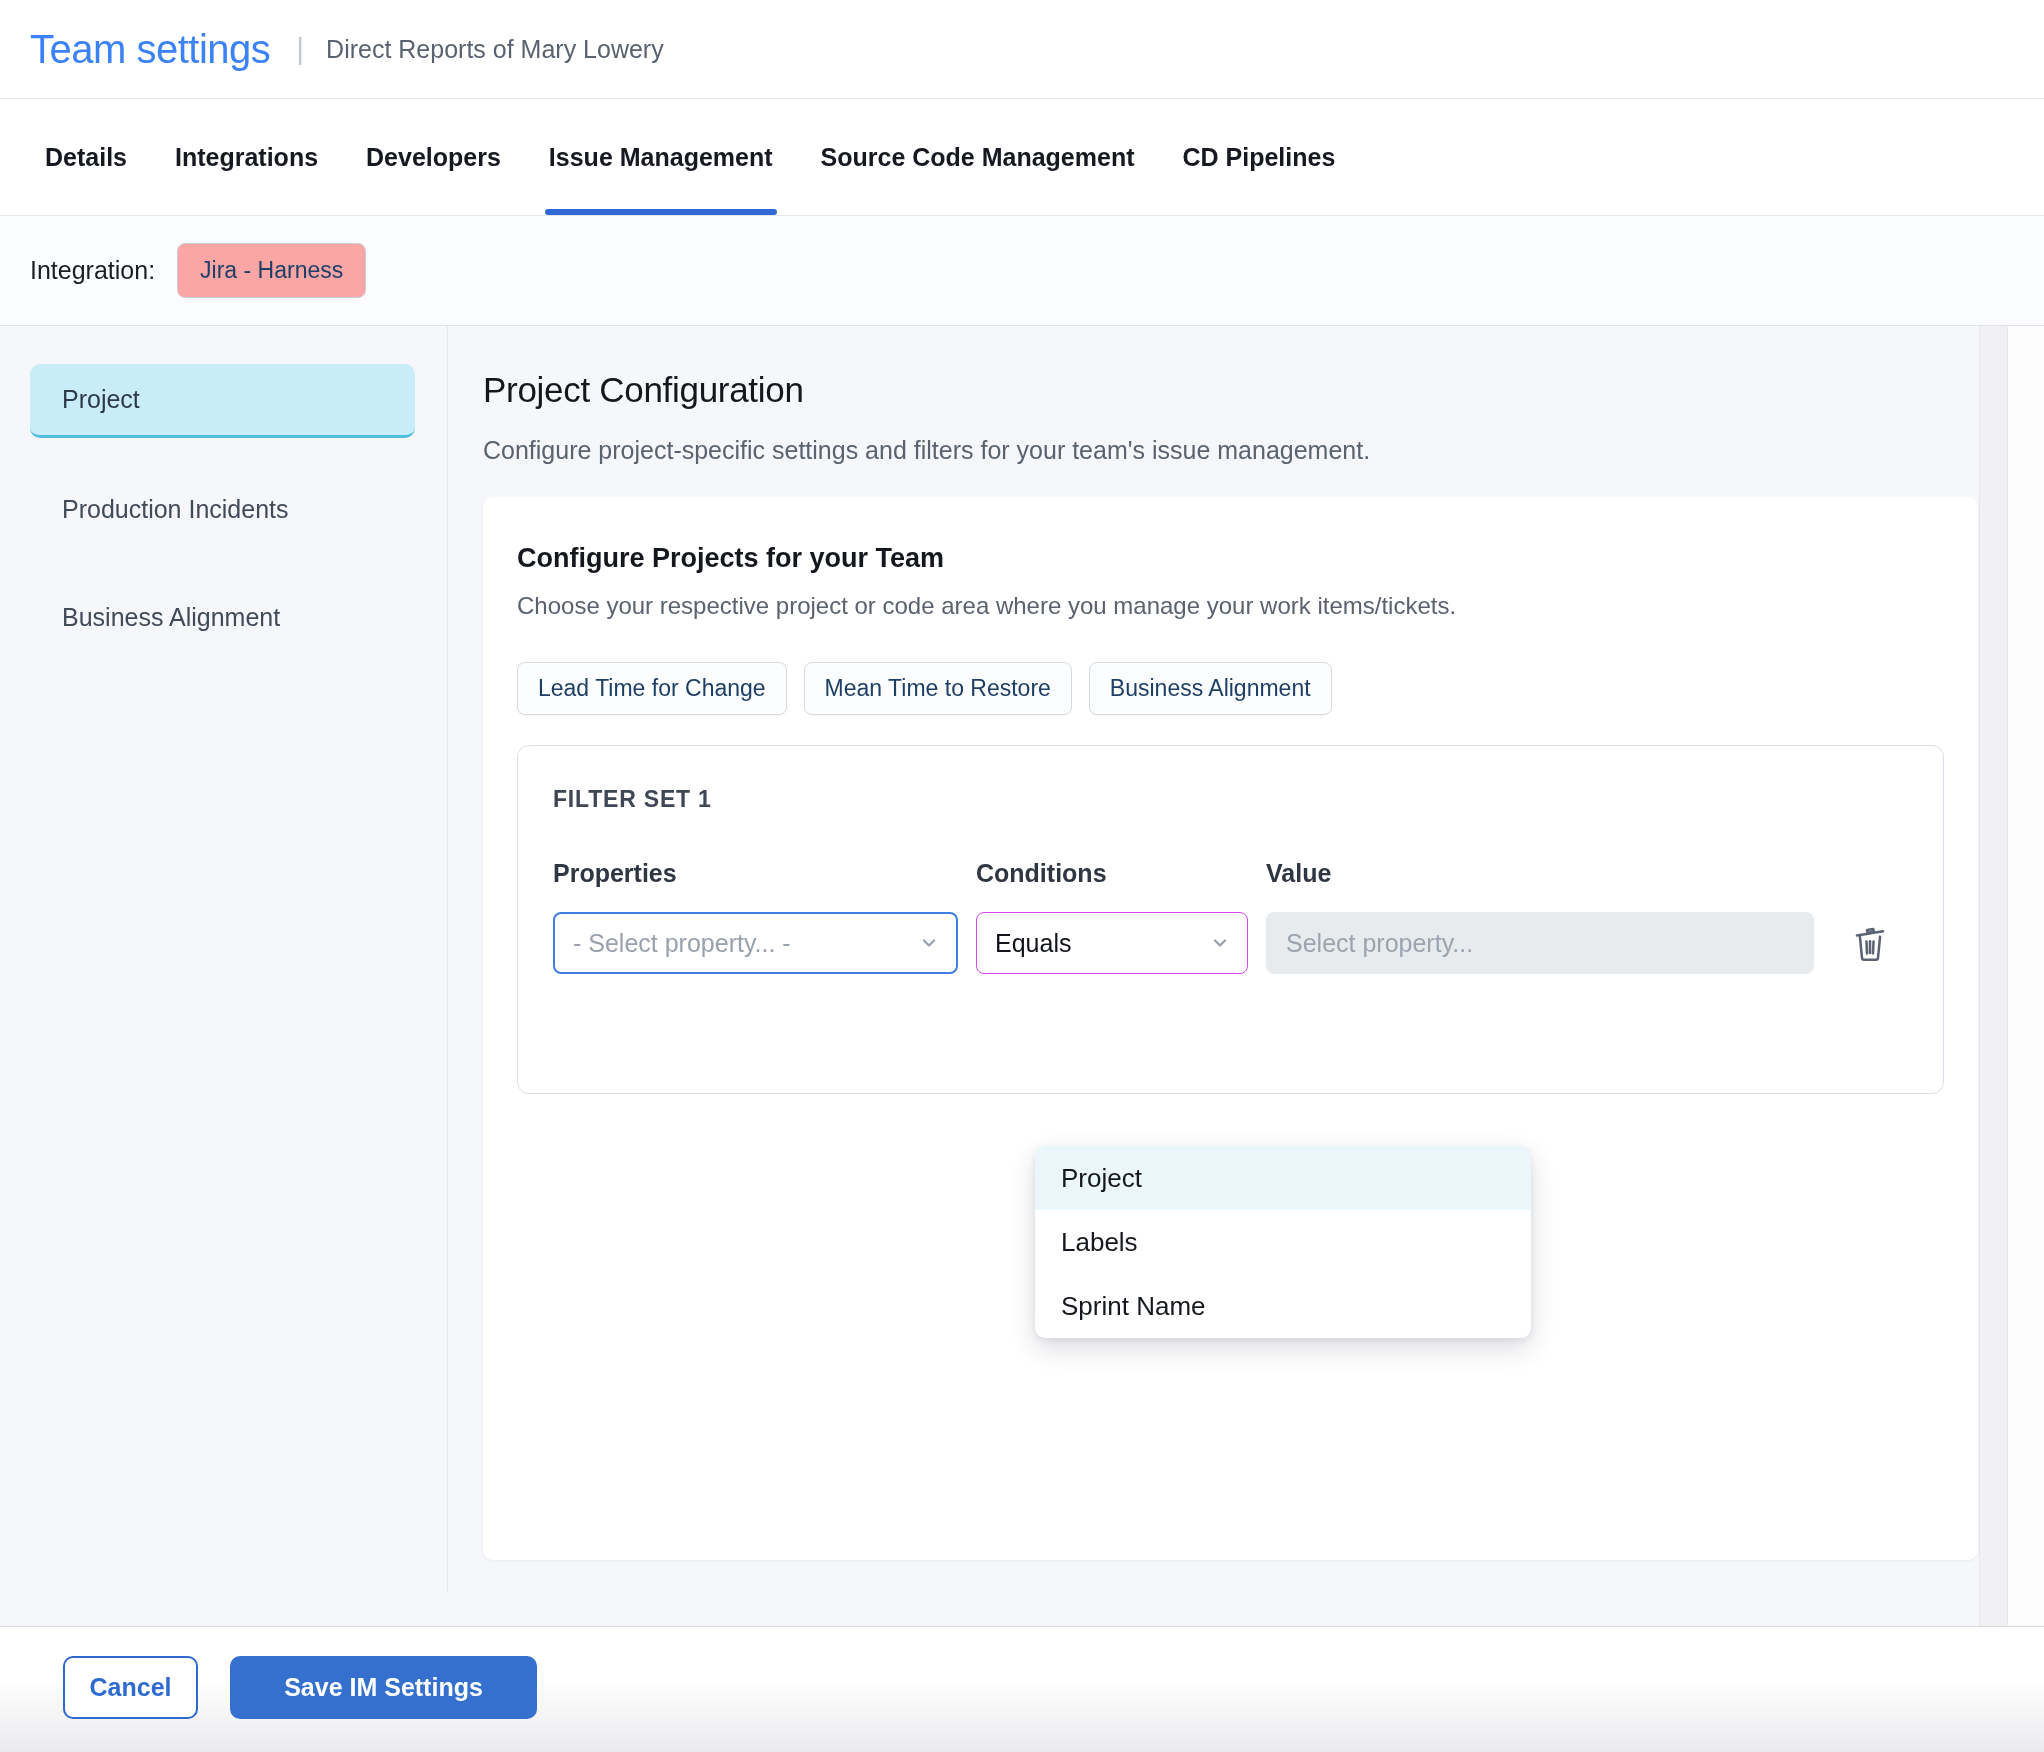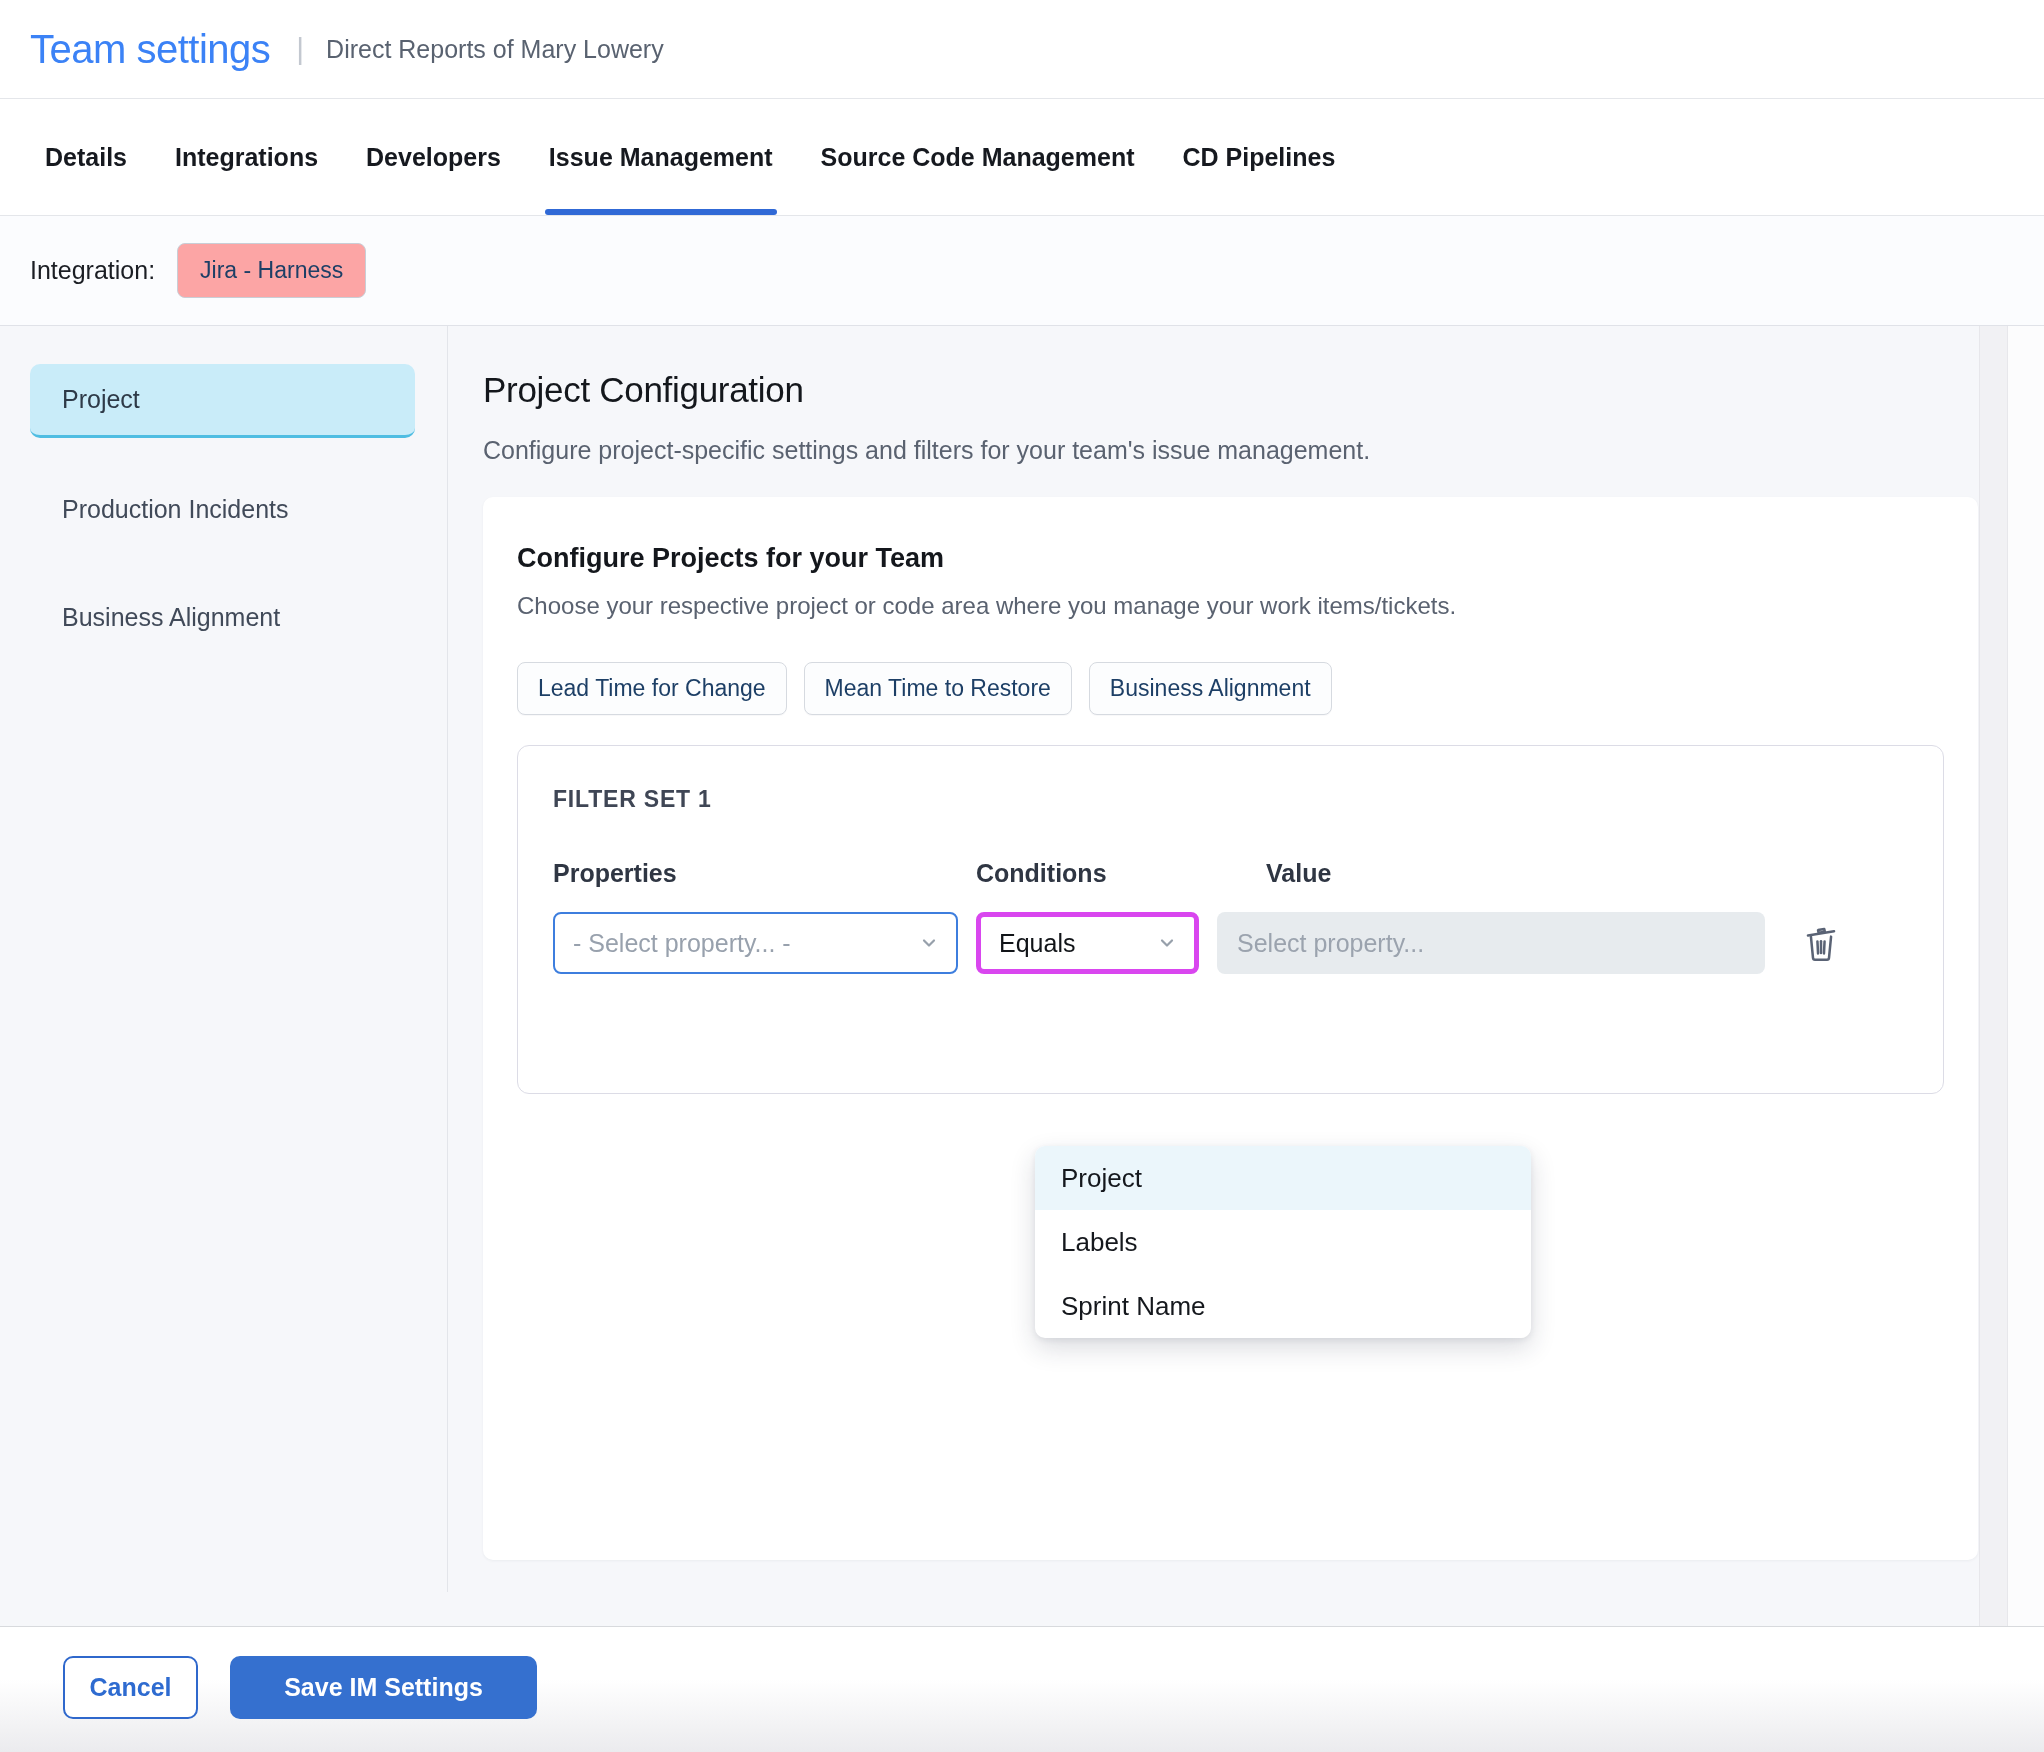--- a/index.html
+++ b/index.html
@@ -67,21 +67,21 @@
     border:1px solid #dcdce6;border-radius:12px;background:#fff;padding:40px 0 0 35px;margin-top:12px;}
   .filter-title{font-size:23px;font-weight:700;color:#3f4655;letter-spacing:0.8px;}
   .col-headers{display:flex;margin-top:46px;font-size:25px;font-weight:700;color:#2f3643;}
   .col-prop{width:405px;}
   .col-cond{width:290px;margin-left:18px;}
   .col-val{margin-left:0px;}
   .controls{display:flex;align-items:center;margin-top:24px;}
   .select{height:62px;border-radius:8px;display:flex;align-items:center;justify-content:space-between;
     background:#fff;padding:0 16px 0 18px;cursor:pointer;gap:8px;}
   .select.prop{width:405px;border:2px solid var(--focus-border);}
-  .select.cond{width:223px;margin-left:18px;border:5px solid #d946ef;}
+  .select.cond{width:272px;margin-left:18px;border:1px solid #d946ef;}
   .placeholder-text{font-size:25px;color:#98a1ad;}
   .select-value{font-size:25px;color:#111418;}
   .value-input{width:548px;height:62px;margin-left:18px;border:none;border-radius:8px;
     background:#e7ebee;padding:0 20px;font-size:25px;color:#3a424f;font-family:inherit;}
   .value-input::placeholder{color:#9ba3ae;}
   .trash-btn{margin-left:38px;background:none;border:none;padding:0;cursor:pointer;line-height:0;}
 
   .dropdown{position:absolute;left:552px;top:649px;width:496px;background:#fff;border-radius:10px;
     box-shadow:0 10px 26px rgba(30,40,60,.16),0 2px 6px rgba(30,40,60,.08);overflow:hidden;z-index:5;}
   .dd-option{height:64px;display:flex;align-items:center;padding:0 26px;font-size:26px;color:#15181d;cursor:pointer;}

